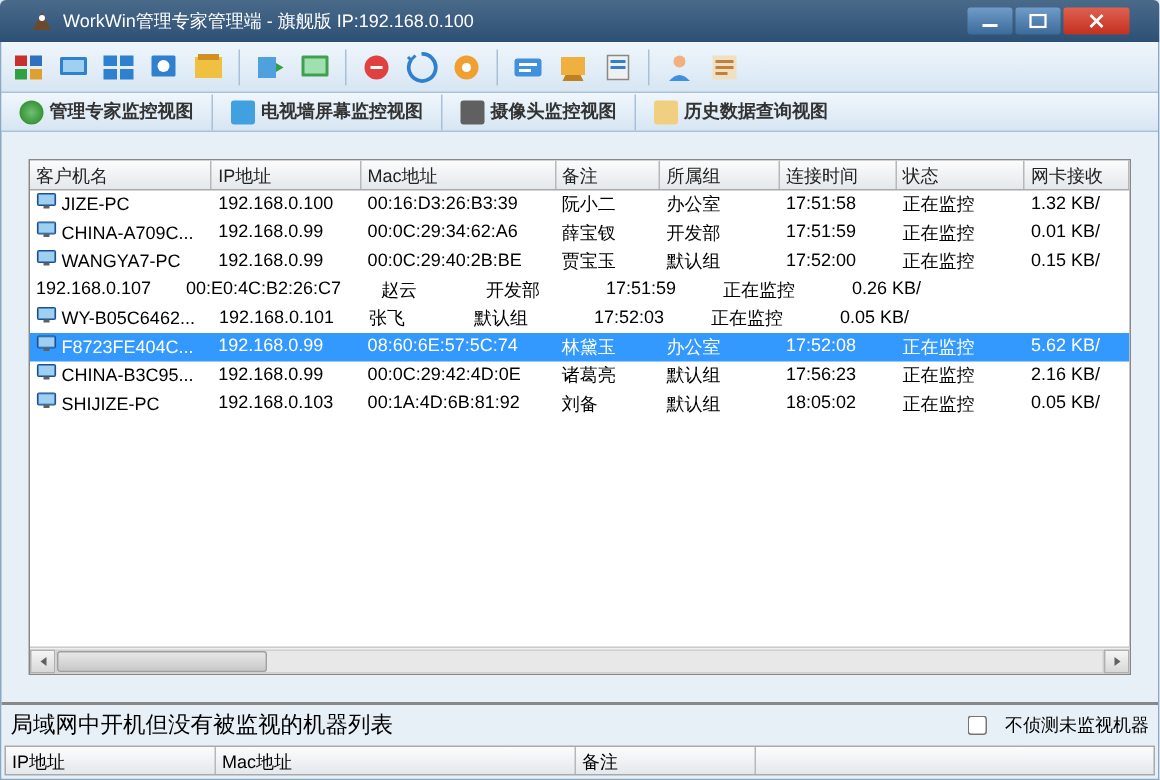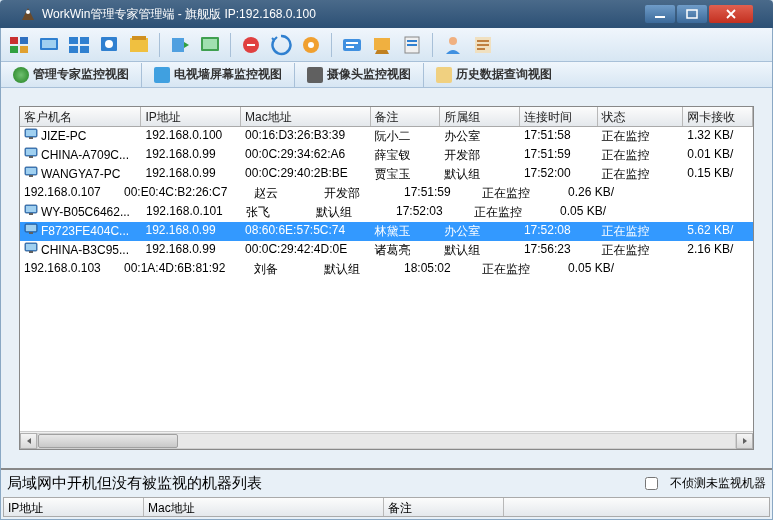--- a/index.html
+++ b/index.html
@@ -325,20 +325,28 @@
           </div>
           <div class="gc c1">192.168.0.99</div>
           <div class="gc c2">00:0C:29:42:4D:0E</div>
           <div class="gc c3">诸葛亮</div>
           <div class="gc c4">默认组</div>
           <div class="gc c5">17:56:23</div>
           <div class="gc c6">正在监控</div>
           <div class="gc c7">2.16 KB/</div>
         </div>
         <div class="grow">
+          <div class="gc c0 first">
+            <span><svg class="mon" viewBox="0 0 14 12">
+                <rect x="1" y="1" width="12" height="8" rx="1" fill="#5090d0" stroke="#20508a" stroke-width="0.8"></rect>
+                <rect x="2" y="2" width="10" height="6" fill="#a0d0f0"></rect>
+                <rect x="5" y="9" width="4" height="2" fill="#606060"></rect>
+              </svg></span>
+            <span>SHIJIZE-PC</span>
+          </div>
           <div class="gc c1">192.168.0.103</div>
           <div class="gc c2">00:1A:4D:6B:81:92</div>
           <div class="gc c3">刘备</div>
           <div class="gc c4">默认组</div>
           <div class="gc c5">18:05:02</div>
           <div class="gc c6">正在监控</div>
           <div class="gc c7">0.05 KB/</div>
         </div>
       </div>
     <div class="scrollh">

